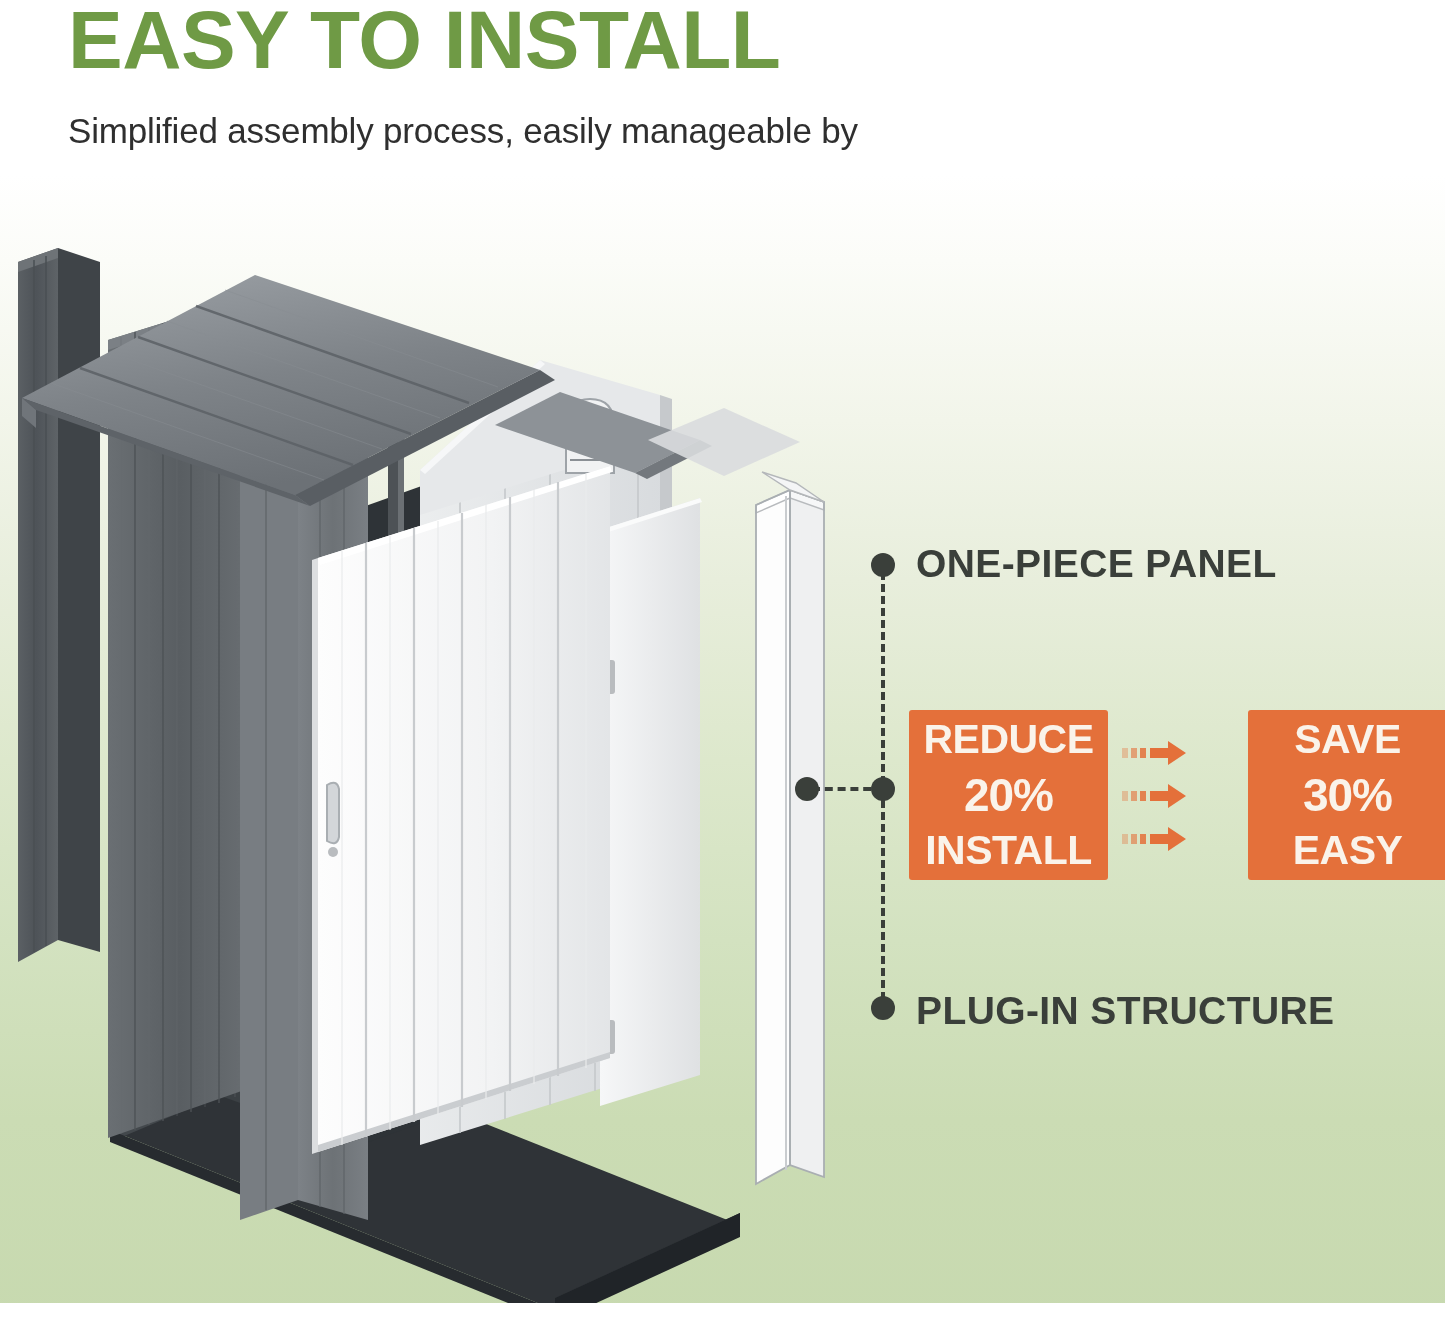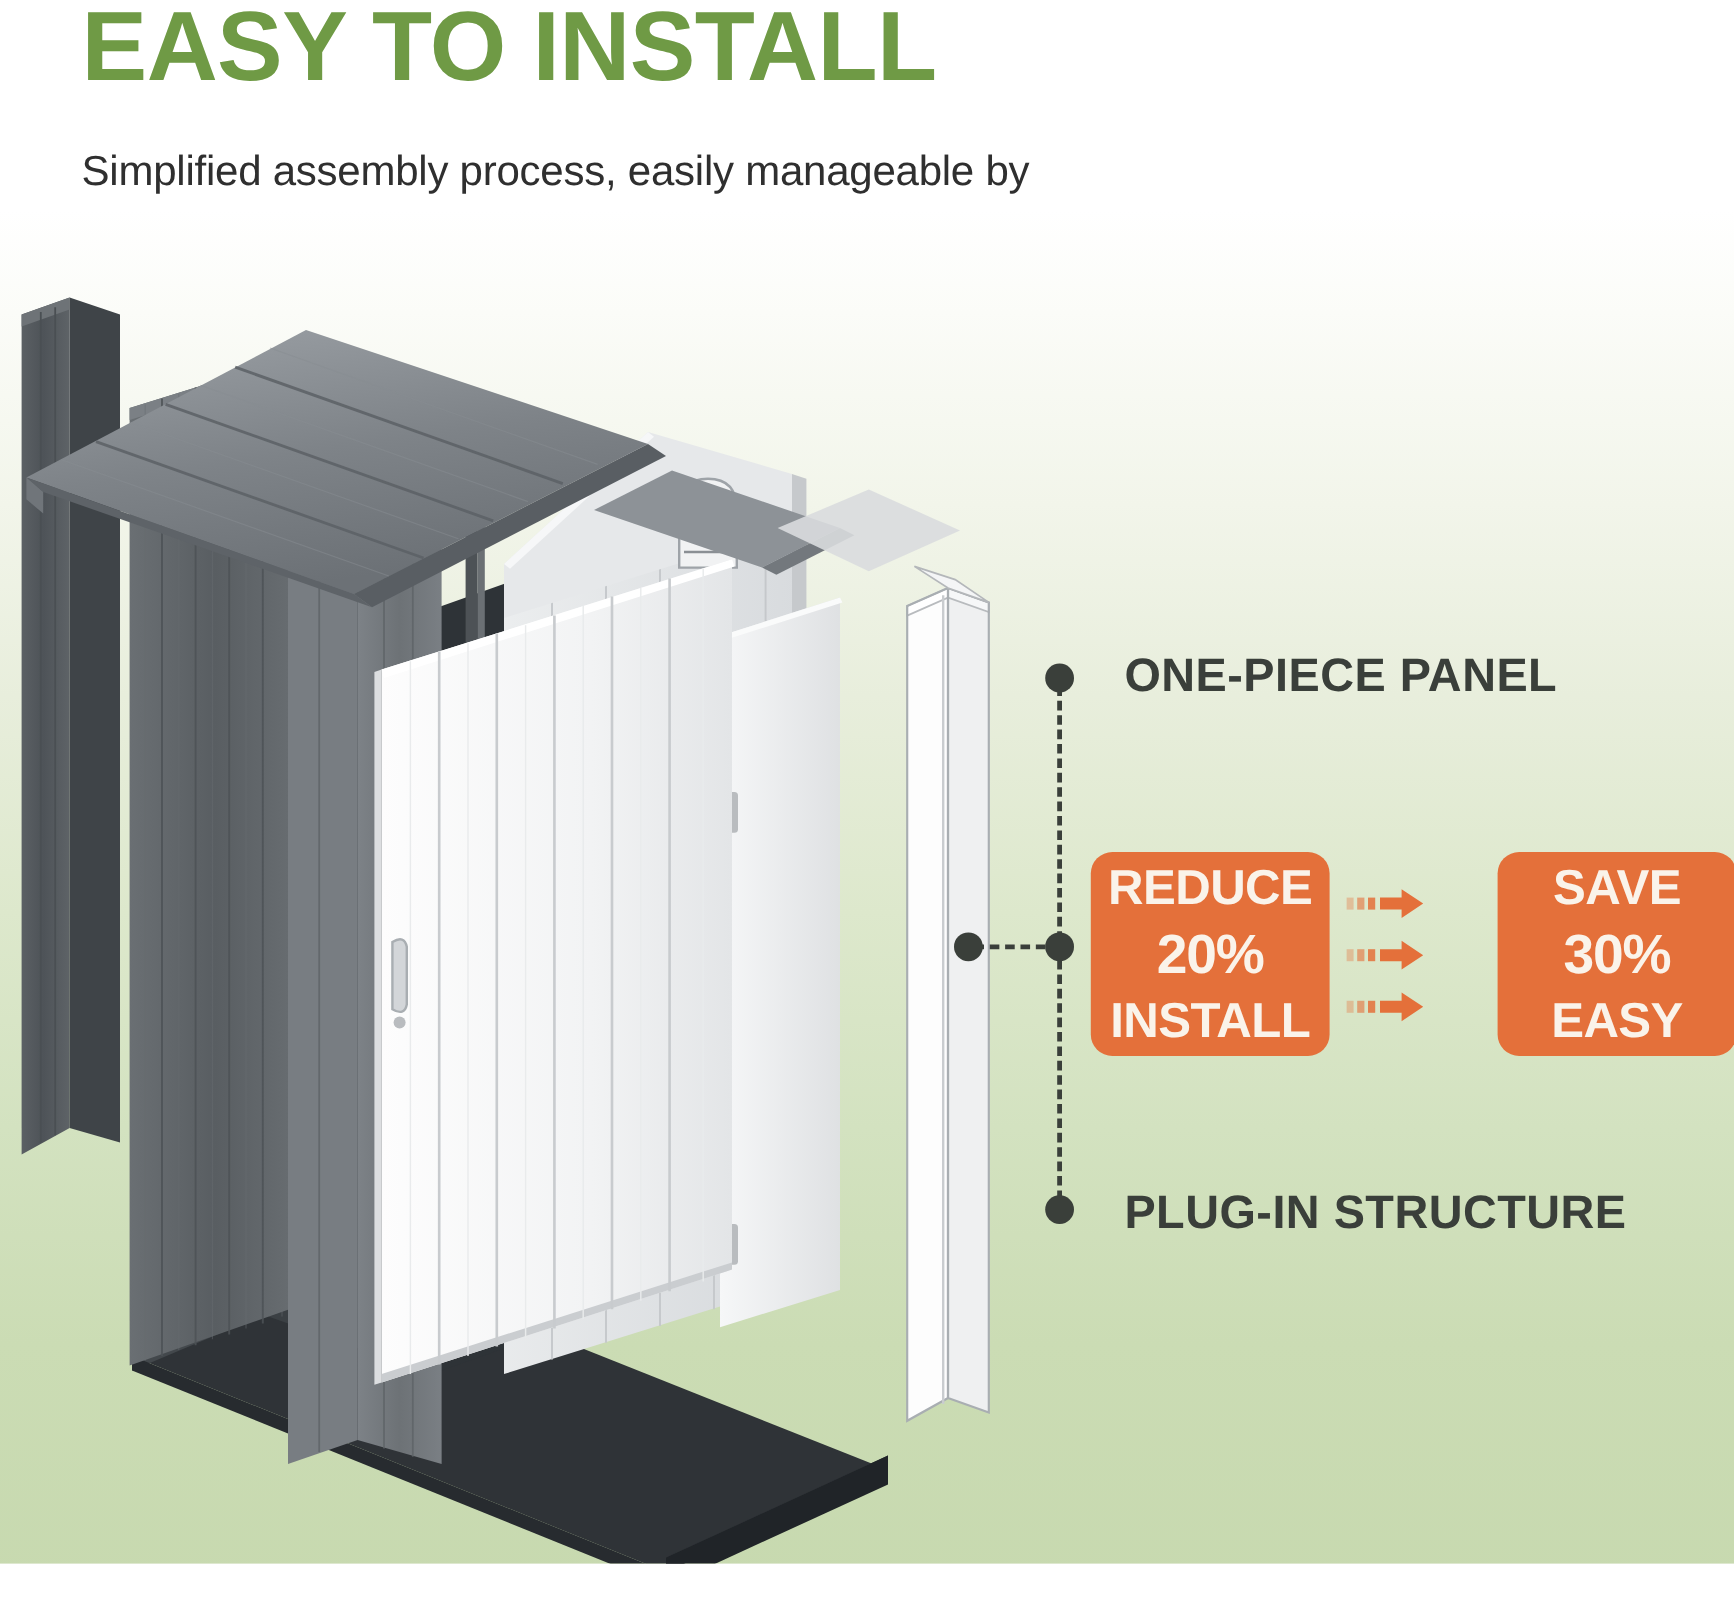--- a/index.html
+++ b/index.html
@@ -42,21 +42,21 @@
   }
   #headline {
     font-size: 82px;
     line-height: 80px;
     font-weight: bold;
     color: #6f9a45;
     letter-spacing: -0.5px;
     white-space: nowrap;
   }
   #subtitle {
-    margin-top: 38px;
+    margin-top: 26px;
     font-size: 35px;
     line-height: 50px;
     font-weight: 300;
     color: #2f2f2f;
     letter-spacing: -0.2px;
   }
 
   
   #illustration {
     position: absolute;
@@ -87,28 +87,27 @@
   }
 
   
   .callout-label {
     position: absolute;
     font-size: 39px;
     font-weight: bold;
     color: #3a3f3a;
     letter-spacing: 0.4px;
     white-space: nowrap;
-    margin-left: 21px;
   }
 
   
   .badge {
     position: absolute;
     background: #e4703a;
-    border-radius: 18px;
+    border-radius: 3px;
     color: #faf3ea;
     text-align: center;
     display: flex;
     flex-direction: column;
     justify-content: center;
     align-items: center;
     padding: 6px 0;
   }
   .badge .b-top,
   .badge .b-bot {

